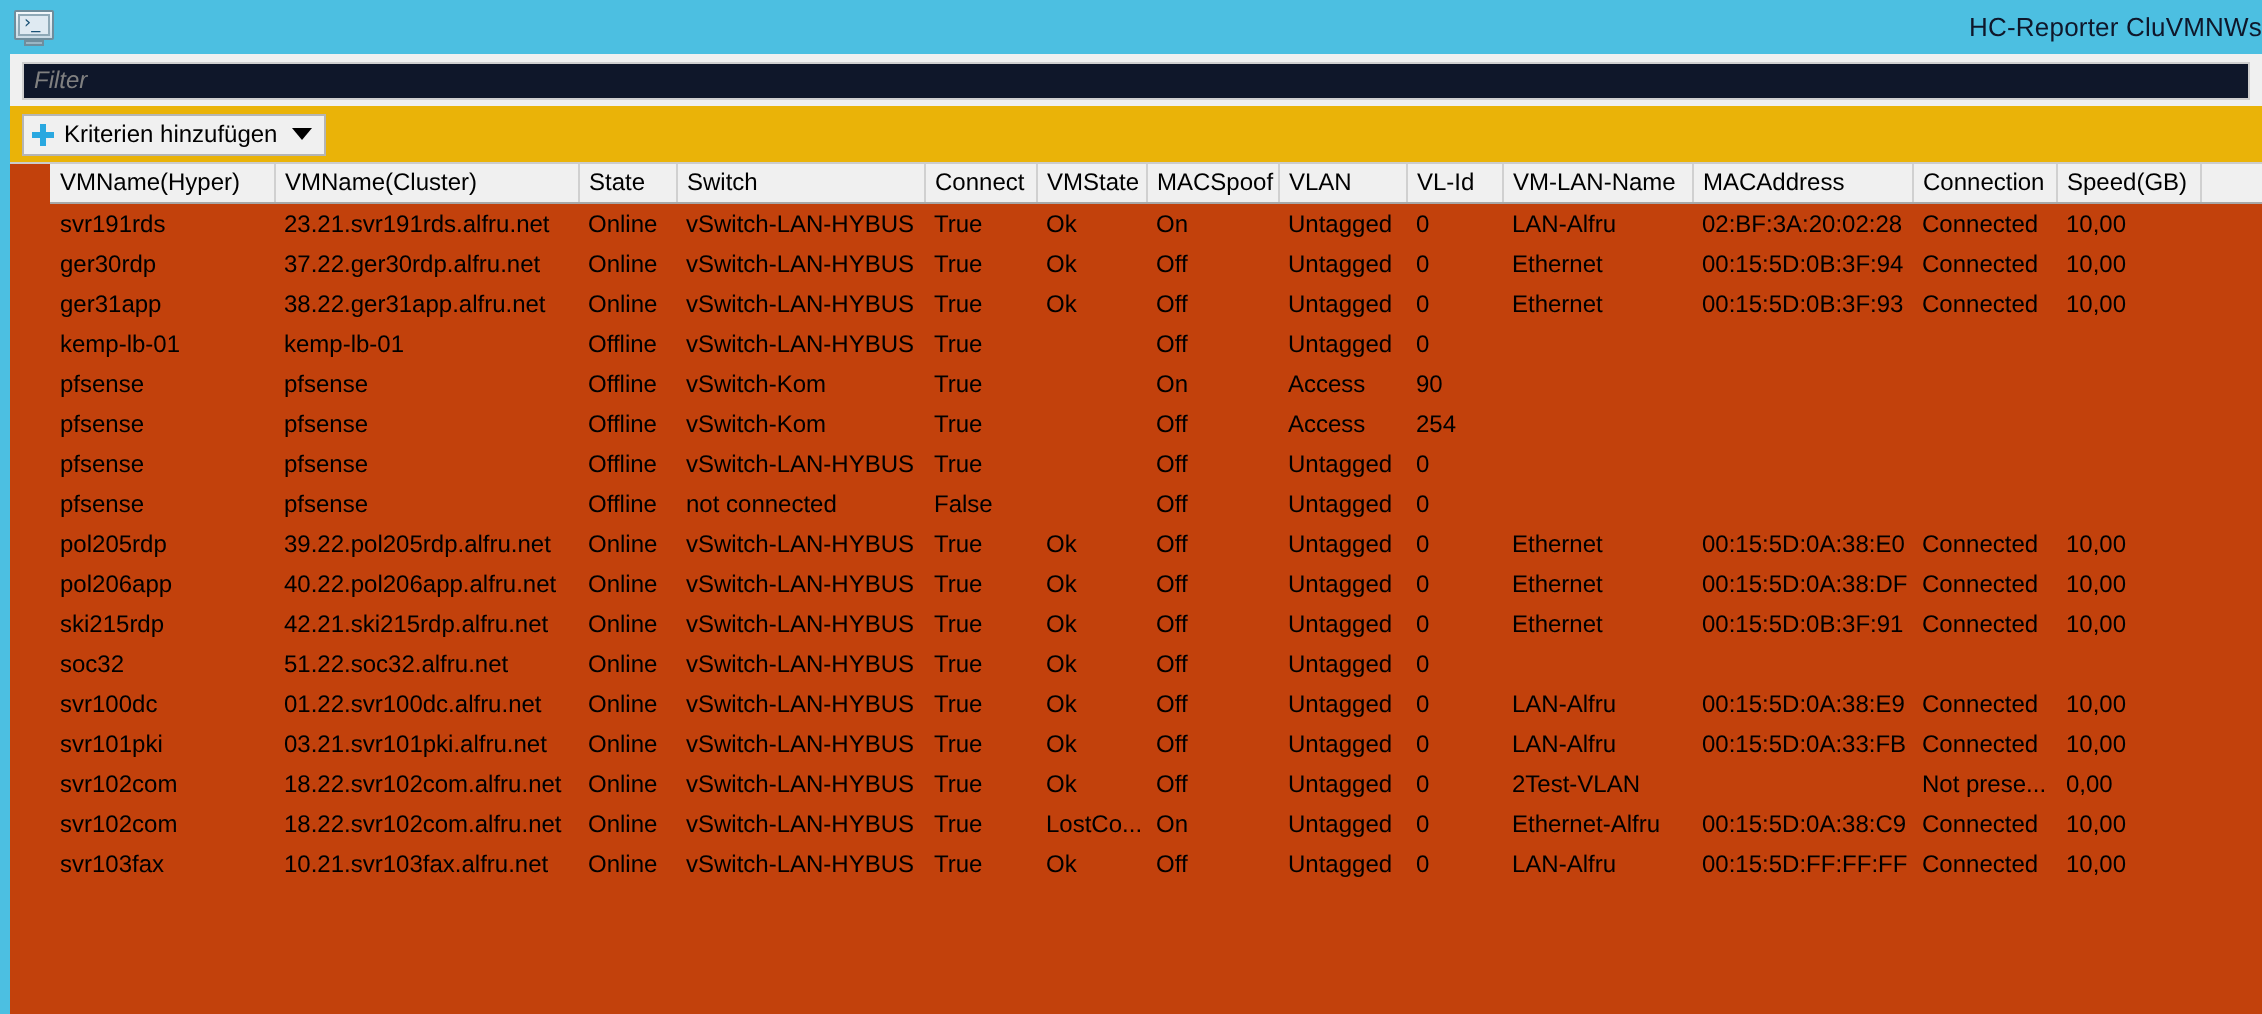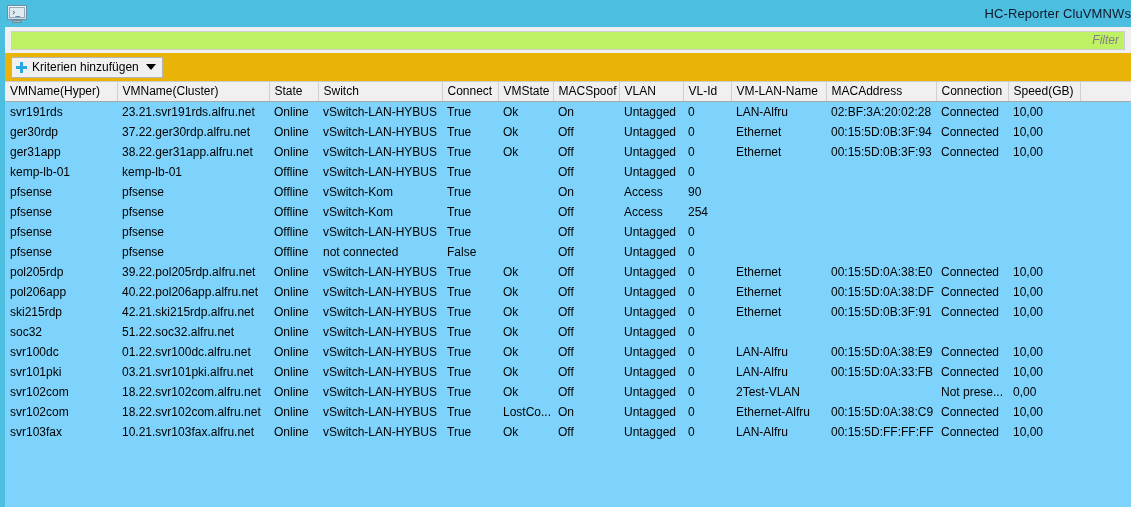--- a/index.html
+++ b/index.html
@@ -107,29 +107,28 @@
     background: #f0f0f0;
     display: flex;
     align-items: center;
     padding: 0 6px;
     box-sizing: border-box;
   }
   .filter-input {
     width: 100%;
     height: 19px;
     border: 1px solid #cfcfcf;
-    background: #bef264;
+    background: #0f172a;
     font-family: "Liberation Sans", sans-serif;
     font-size: 12px;
     font-style: italic;
     color: #808080;
     padding: 0 5px;
     box-sizing: border-box;
     outline: none;
-    text-align: right;
   }
   .filter-input::placeholder { color: #808080; font-style: italic; opacity: 1; }
 
   .toolbar-row {
     height: 28px;
     background: #eab308;
     display: flex;
     align-items: center;
     padding: 0 6px;
     box-sizing: border-box;
@@ -172,23 +171,24 @@
     flex: 0 0 auto;
   }
 
   
   .grid-wrap {
     position: absolute;
     left: 5px;
     right: 0;
     top: 81px;
     bottom: 0;
-    background: #7dd3fc;
+    background: #c2410c;
     border-top: 1px solid #cccccc;
     overflow: hidden;
+    padding-left: 20px;
   }
   table.grid {
     border-collapse: collapse;
     width: 1126px;
     table-layout: fixed;
     font-size: 12px;
   }
   table.grid thead th {
     background: #f0f0f0;
     border-right: 1px solid #d0d0d0;

